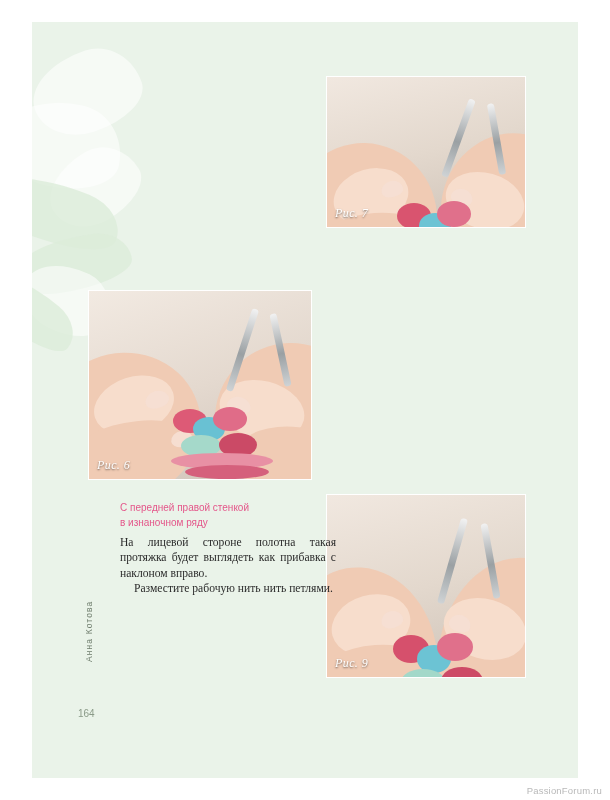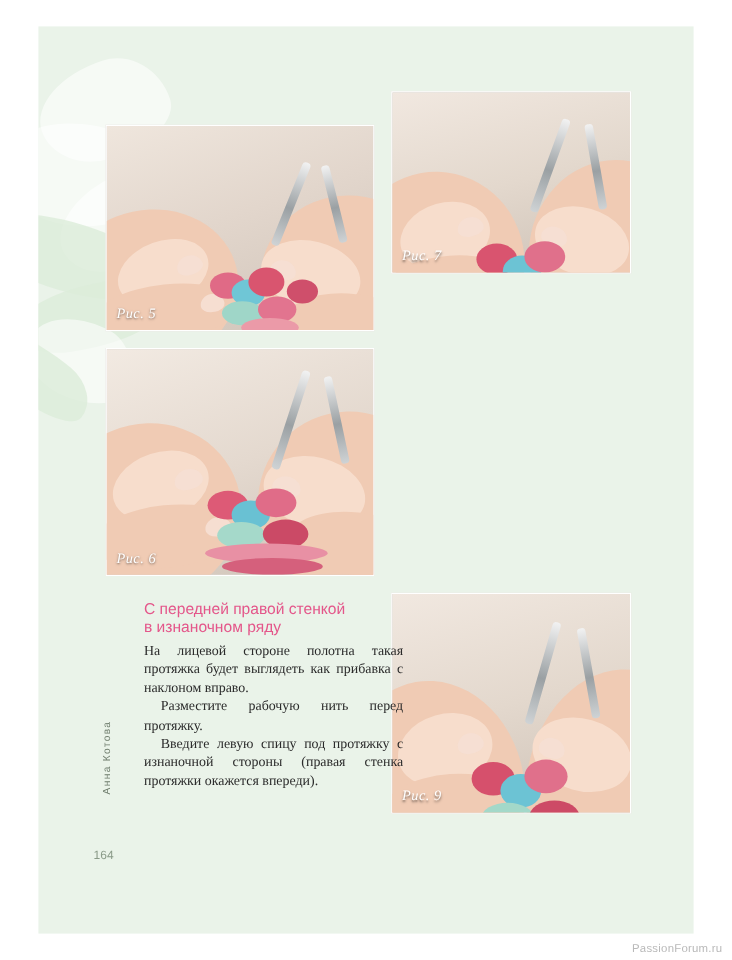--- a/index.html
+++ b/index.html
@@ -103,21 +103,21 @@
   
   .textcol {
     position: absolute;
     left: 88px;
     top: 478px;
     width: 216px;
   }
   .heading {
     color: #e4568a;
     font-family: "Liberation Sans", sans-serif;
-    font-size: 13px;
+    font-size: 10px;
     line-height: 15px;
     margin-bottom: 5px;
   }
   .para {
     color: #2b2b2b;
     font-family: "Liberation Serif", serif;
     font-size: 11.6px;
     line-height: 15.4px;
     text-align: justify;
     margin: 0 0 0 0;
@@ -167,47 +167,20 @@
     <div class="petal" style="left:10px;  top:70px;  width:120px; height:86px; transform:rotate(12deg);"></div>
     <div class="petal" style="left:55px;  top:120px; width:95px;  height:70px; transform:rotate(-30deg);"></div>
     <div class="leaf" style="left:-10px; top:150px; width:140px; height:60px; transform:rotate(22deg);"></div>
     <div class="leaf" style="left:20px;  top:205px; width:120px; height:54px; transform:rotate(-8deg);"></div>
     <div class="petal" style="left:30px;  top:235px; width:90px;  height:66px; transform:rotate(26deg);"></div>
     <div class="leaf" style="left:-20px; top:255px; width:110px; height:48px; transform:rotate(40deg);"></div>
   </div>
 
   <div class="content">
 
-    <div class="photo" style="left:56px; top:82px; width:224px; height:172px;">
-      <div class="bg" style="background:linear-gradient(160deg,#efe6dd 0%,#e2d6cc 45%,#cfc3b8 100%);"></div>
-
-      <div class="skin" style="left:-40px; top:70px; width:150px; height:130px; transform:rotate(-12deg);"></div>
-      <div class="skin skin3" style="left:8px; top:96px; width:78px; height:52px; transform:rotate(-20deg);"></div>
-      <div class="nail" style="left:58px; top:108px; width:22px; height:16px; transform:rotate(-18deg);"></div>
-      <div class="skin" style="left:-10px; top:132px; width:120px; height:46px; transform:rotate(-6deg);"></div>
-      <div class="nail" style="left:78px; top:140px; width:20px; height:15px; transform:rotate(-8deg);"></div>
-
-      <div class="skin" style="left:128px; top:58px; width:150px; height:142px; transform:rotate(10deg);"></div>
-      <div class="skin skin3" style="left:128px; top:96px; width:84px; height:56px; transform:rotate(14deg);"></div>
-      <div class="nail" style="left:136px; top:112px; width:22px; height:16px; transform:rotate(14deg);"></div>
-      <div class="skin" style="left:150px; top:140px; width:110px; height:50px; transform:rotate(6deg);"></div>
-
-      <div class="needle" style="left:150px; top:28px; width:7px; height:74px; transform:rotate(22deg);"></div>
-      <div class="needle" style="left:186px; top:32px; width:7px; height:66px; transform:rotate(-14deg);"></div>
-
-      <div class="yarn" style="left:86px; top:122px; width:30px; height:22px; background:#e06a86;"></div>
-      <div class="yarn" style="left:104px; top:128px; width:28px; height:22px; background:#6fc6d6;"></div>
-      <div class="yarn" style="left:118px; top:118px; width:30px; height:24px; background:#d9556f;"></div>
-      <div class="yarn" style="left:96px; top:146px; width:34px; height:20px; background:#9fd6c8;"></div>
-      <div class="yarn" style="left:126px; top:142px; width:32px; height:22px; background:#e2748f;"></div>
-      <div class="yarn" style="left:150px; top:128px; width:26px; height:20px; background:#cf4f6b;"></div>
-      <div class="yarn" style="left:112px; top:160px; width:48px; height:16px; background:#eb9aa8;"></div>
-
-      <div class="caption">Рис. 5</div>
-    </div>
 
     <div class="photo" style="left:294px; top:54px; width:200px; height:152px;">
       <div class="bg" style="background:linear-gradient(165deg,#f1e8e0 0%,#e3d8cd 50%,#cdc1b6 100%);"></div>
       <div class="skin" style="left:-36px; top:66px; width:146px; height:150px; transform:rotate(-10deg);"></div>
       <div class="skin skin3" style="left:6px; top:92px; width:76px; height:56px; transform:rotate(-16deg);"></div>
       <div class="nail" style="left:54px; top:104px; width:22px; height:16px; transform:rotate(-14deg);"></div>
       <div class="skin" style="left:-6px; top:136px; width:110px; height:50px; transform:rotate(-4deg);"></div>
       <div class="skin" style="left:114px; top:56px; width:140px; height:152px; transform:rotate(12deg);"></div>
       <div class="skin skin3" style="left:118px; top:96px; width:80px; height:56px; transform:rotate(16deg);"></div>
       <div class="nail" style="left:124px; top:112px; width:22px; height:16px; transform:rotate(16deg);"></div>
@@ -267,22 +240,21 @@
       <div class="yarn" style="left:82px; top:210px; width:90px; height:14px; background:#d25d79;"></div>
       <div class="caption">Рис. 9</div>
     </div>
 
     <div class="textcol">
       <div class="heading">
         <div>С передней правой стенкой</div>
         <div>в изнаночном ряду</div>
       </div>
       <p class="para">На лицевой стороне полотна такая протяжка будет выглядеть как прибавка с наклоном вправо.</p>
-      <p class="para indent">Разместите рабочую нить перед протяжку.</p>
-      <p class="para indent">Введите левую спицу под протяжку с изнаночной стороны (правая стенка протяжки окажется впереди).</p>
+      <p class="para indent">Разместите рабочую нить нить петлями.</p>
     </div>
 
     <div class="vert-author">Анна Котова</div>
     <div class="folio">164</div>
   </div>
 </div>
 
 <div class="watermark">PassionForum.ru</div>
 
 </body></html>

